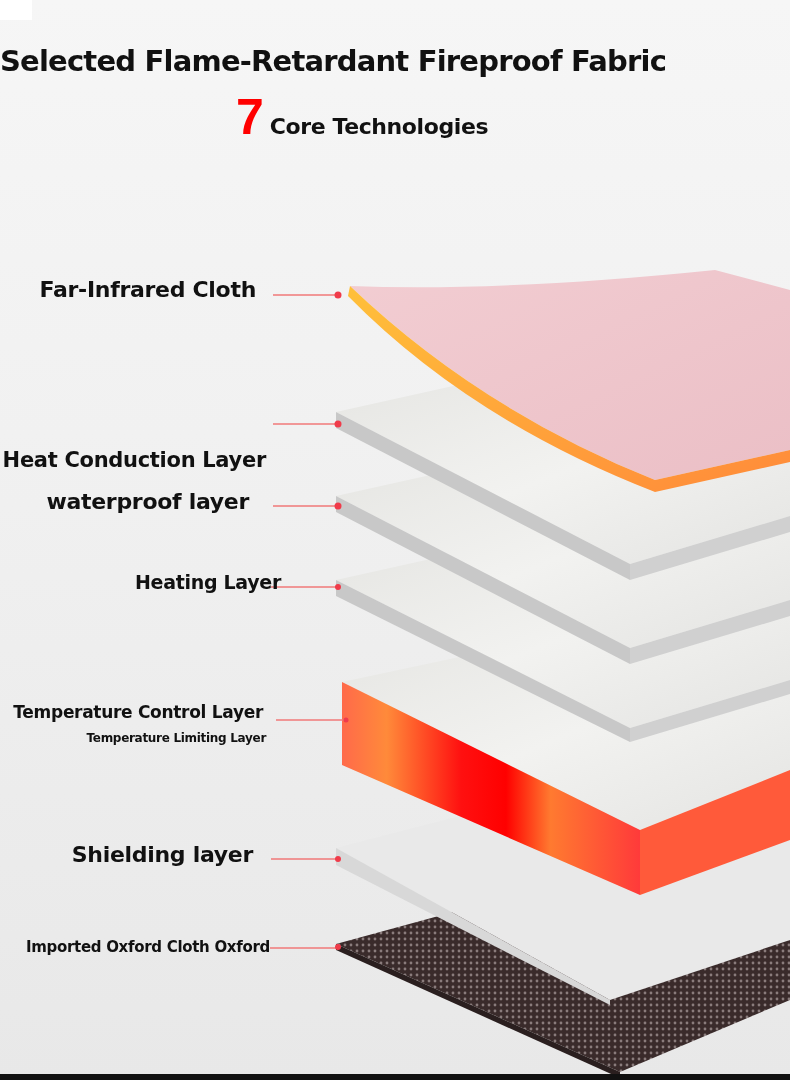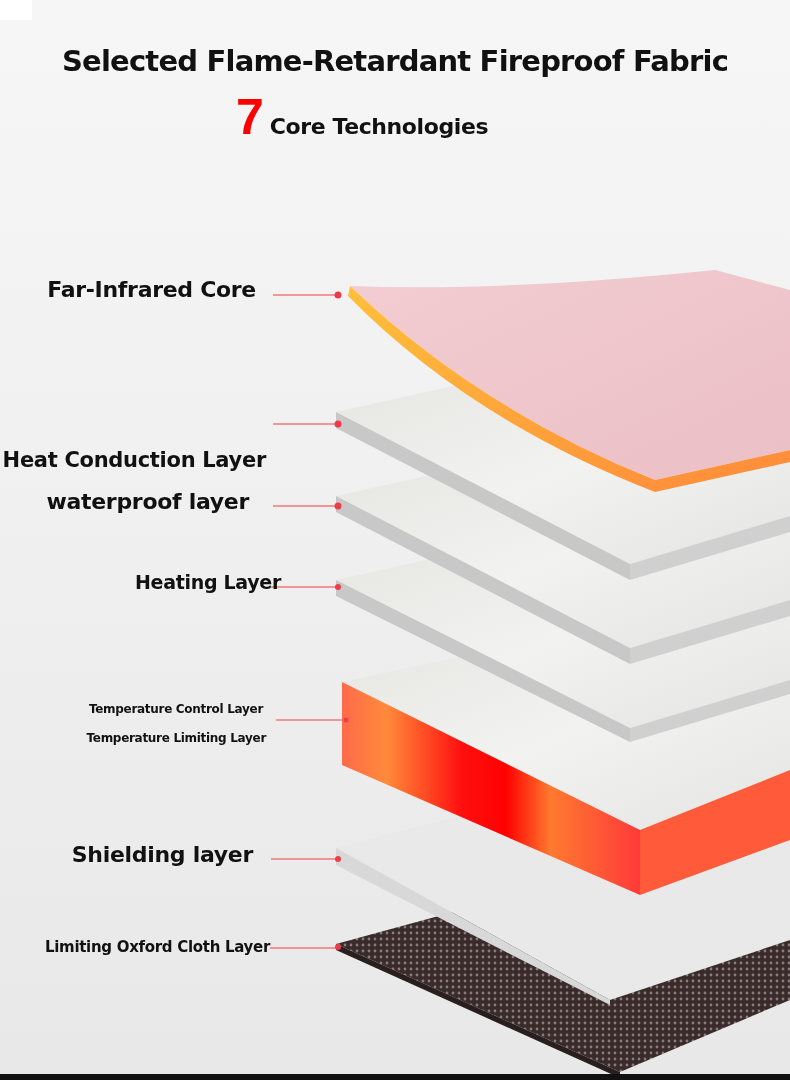--- a/index.html
+++ b/index.html
@@ -3,21 +3,21 @@
 <meta charset="utf-8">
 <style>
   html, body { margin:0; padding:0; }
   body {
     width:790px; height:1080px; overflow:hidden; position:relative;
     background: linear-gradient(180deg,#f6f6f6 0%,#f1f1f1 40%,#e8e8e8 100%);
     font-family: "DejaVu Sans", sans-serif;
   }
   .corner { position:absolute; left:0; top:0; width:32px; height:20px; background:#ffffff; }
   .title {
-    position:absolute; left:0; top:44px; width:790px; text-align:center;
+    position:absolute; left:0; top:44px; width:790px; text-align:left;
     font-size:29px; font-weight:bold; color:#111; letter-spacing:-0.8px;
   }
   .subtitle { position:absolute; left:236px; top:88px; white-space:nowrap; }
   .subtitle .num { font-size:50px; font-weight:bold; color:#ff0000; font-family:"Liberation Sans", sans-serif; vertical-align:baseline; }
   .subtitle .txt { font-size:22px; font-weight:bold; color:#111; margin-left:6px; letter-spacing:-0.4px;margin-top:40px; }
   .illustration { position:absolute; left:0; top:0; width:790px; height:1080px; }
   .label {
     position:absolute; font-weight:bold; color:#111; white-space:nowrap; text-align:right;
     letter-spacing:-0.3px;
   }
@@ -112,22 +112,22 @@
       <circle cx="338" cy="587" r="3" stroke="none"></circle>
     <line x1="276" y1="720" x2="346" y2="720"></line>
       <circle cx="346" cy="720" r="2.5" stroke="none"></circle>
     <line x1="271" y1="859" x2="338" y2="859"></line>
       <circle cx="338" cy="859" r="3" stroke="none"></circle>
     <line x1="270" y1="948" x2="338" y2="948"></line>
       <circle cx="338" cy="947" r="3" stroke="none"></circle>
   </g>
 </svg>
 
-<div class="label" style="right:534px; top:277px; font-size:22px;">Far-Infrared Core</div>
+<div class="label" style="right:534px; top:277px; font-size:22px;">Far-Infrared Cloth</div>
 <div class="label" style="right:524px; top:408px; font-size:21px;margin-top:40px;">Heat Conduction Layer</div>
 <div class="label" style="right:541px; top:489px; font-size:22px;margin-left:23px;">waterproof layer</div>
 <div class="label" style="right:509px; top:571px; font-size:19px;">Heating Layer</div>
-<div class="label" style="right:527px; top:702px; font-size:12px;">Temperature Control Layer</div>
+<div class="label" style="right:527px; top:702px; font-size:17px;">Temperature Control Layer</div>
 <div class="label" style="right:524px; top:731px; font-size:12px;">Temperature Limiting Layer</div>
 <div class="label" style="right:537px; top:842px; font-size:22px;">Shielding layer</div>
-<div class="label" style="right:520px; top:938px; font-size:15px;">Limiting Oxford Cloth Layer</div>
+<div class="label" style="right:520px; top:938px; font-size:15px;">Imported Oxford Cloth Oxford</div>
 
 <div class="bottom-bar"></div>
 
 </body></html>

